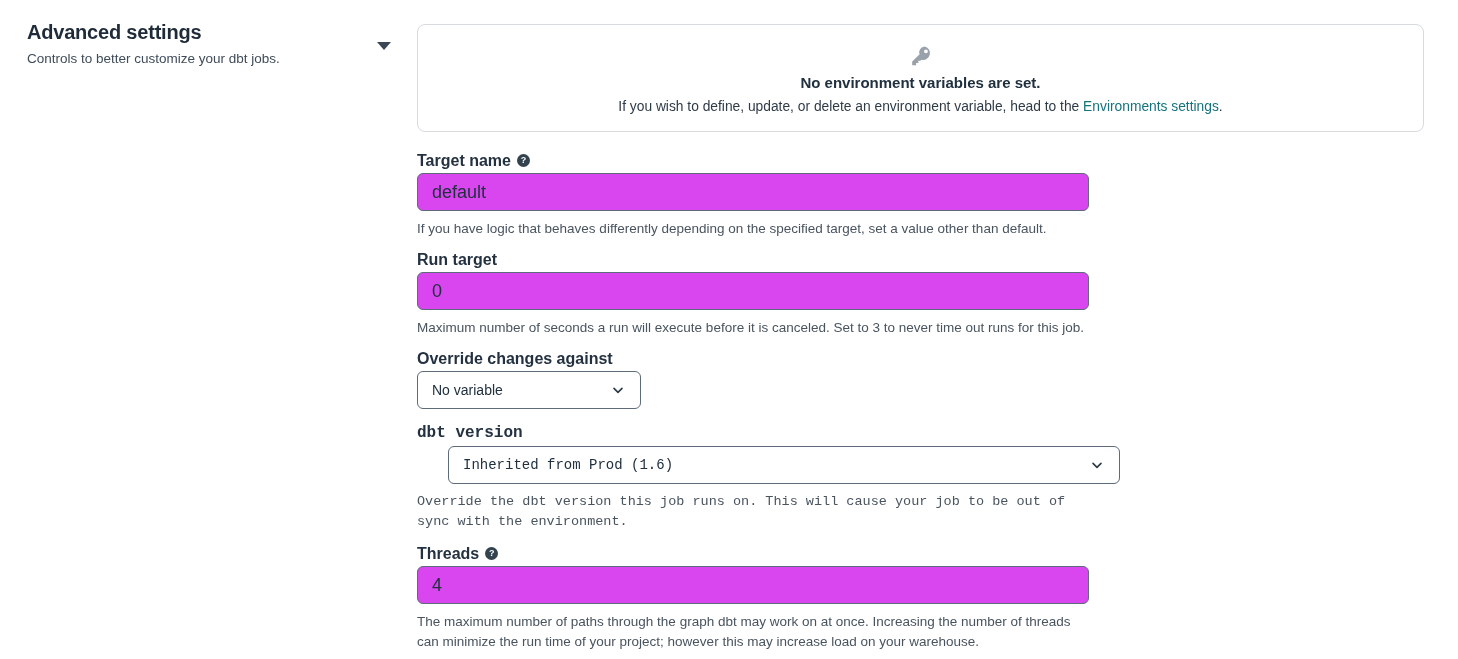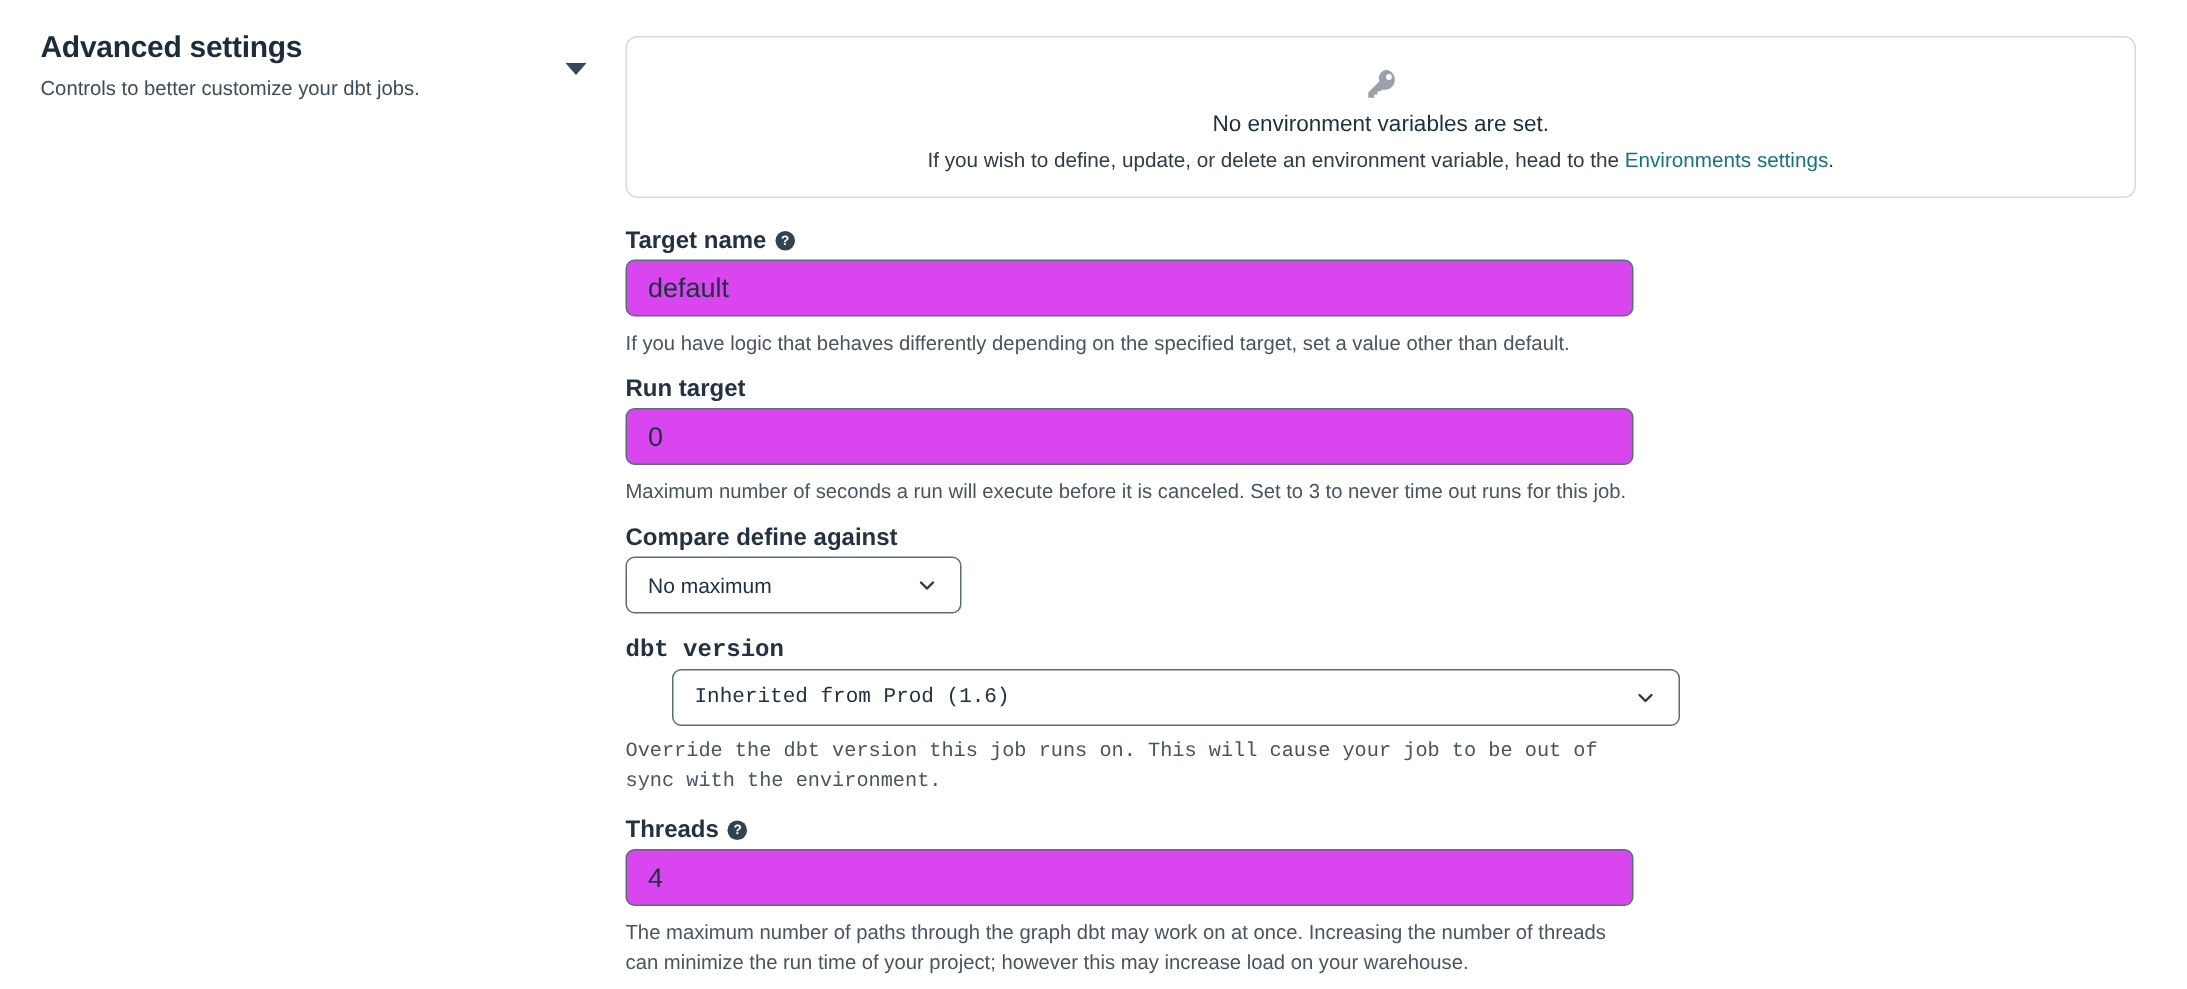--- a/index.html
+++ b/index.html
@@ -77,21 +77,21 @@
   .env-panel .key-icon {
     margin-top: 20px;
     height: 22px;
     display: flex;
     align-items: center;
     justify-content: center;
   }
   .env-title {
     margin-top: 7px;
     font-size: 15px;
-    font-weight: 400;
+    font-weight: 700;
     color: #20303f;
     line-height: 18px;
   }
   .env-message {
     margin-top: 6px;
     font-size: 13.8px;
     color: #2f3b47;
     line-height: 18px;
   }
   .env-message a {
@@ -211,24 +211,24 @@
   <div class="field-group mt-13">
     <div class="field-label-row">
       <span class="field-label">Run target</span>
     </div>
     <input class="text-input" type="text" value="0" style="">
     <div class="field-helper">Maximum number of seconds a run will execute before it is canceled. Set to 3 to never time out runs for this job.</div>
   </div>
 
   <div class="field-group mt-13">
     <div class="field-label-row">
-      <span class="field-label">Compare define against</span>
+      <span class="field-label">Override changes against</span>
     </div>
     <div class="select-control narrow">
-      <span>No maximum</span>
+      <span>No variable</span>
       <span class="chevron">
         <svg width="16" height="16" viewBox="0 0 24 24" fill="none" stroke="#2b3a47" stroke-width="2.4" stroke-linecap="round" stroke-linejoin="round" aria-hidden="true">
           <path d="M6 9.5 L12 15.5 L18 9.5"></path>
         </svg>
       </span>
     </div>
   </div>
 
   <div class="field-group mt-17">
     <div class="field-label-row">

